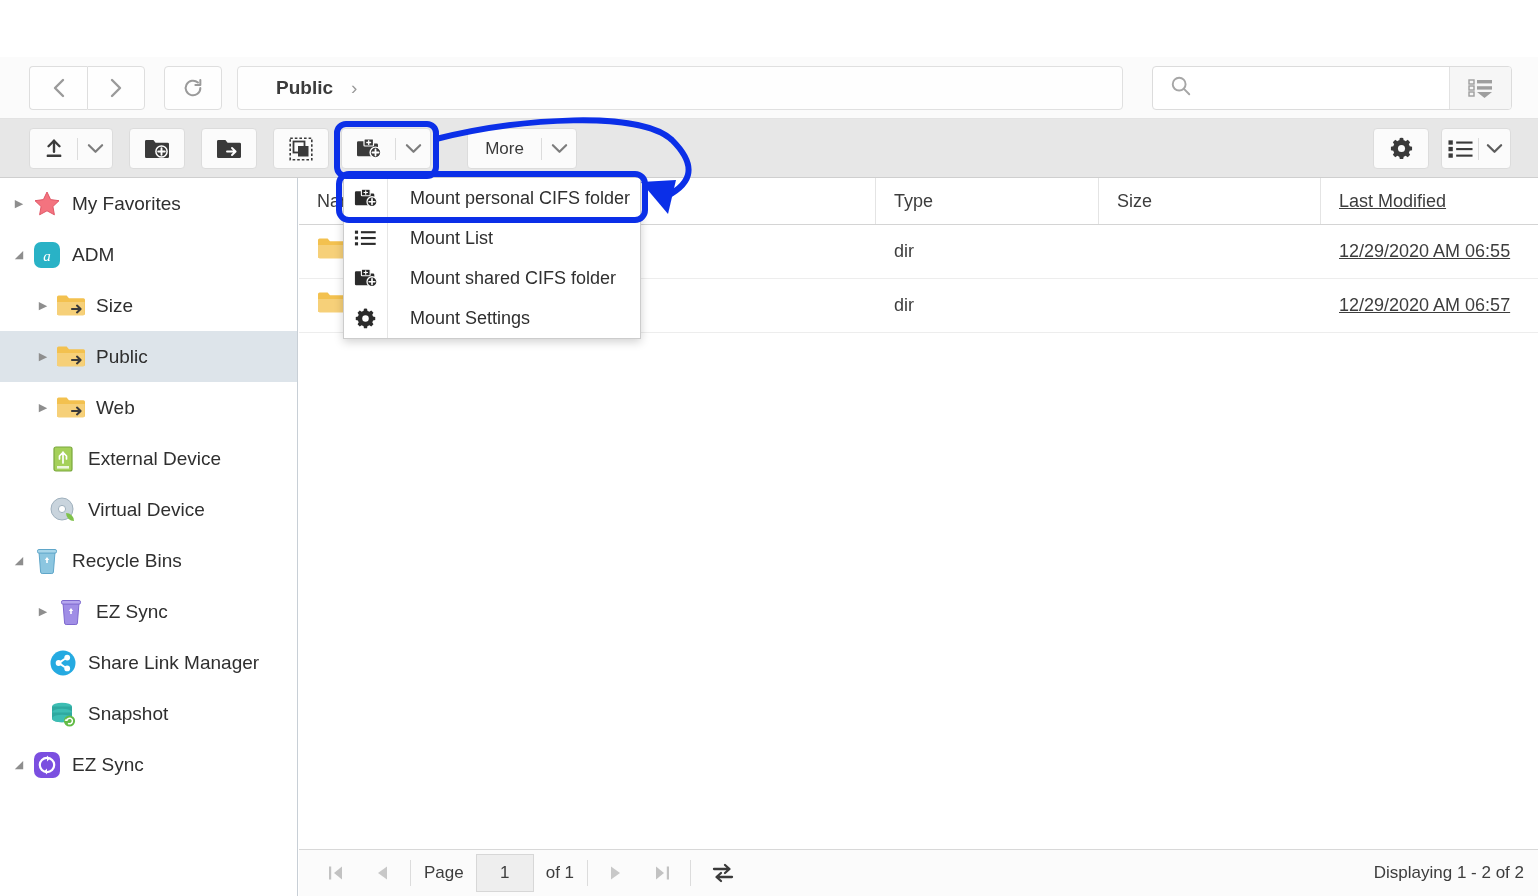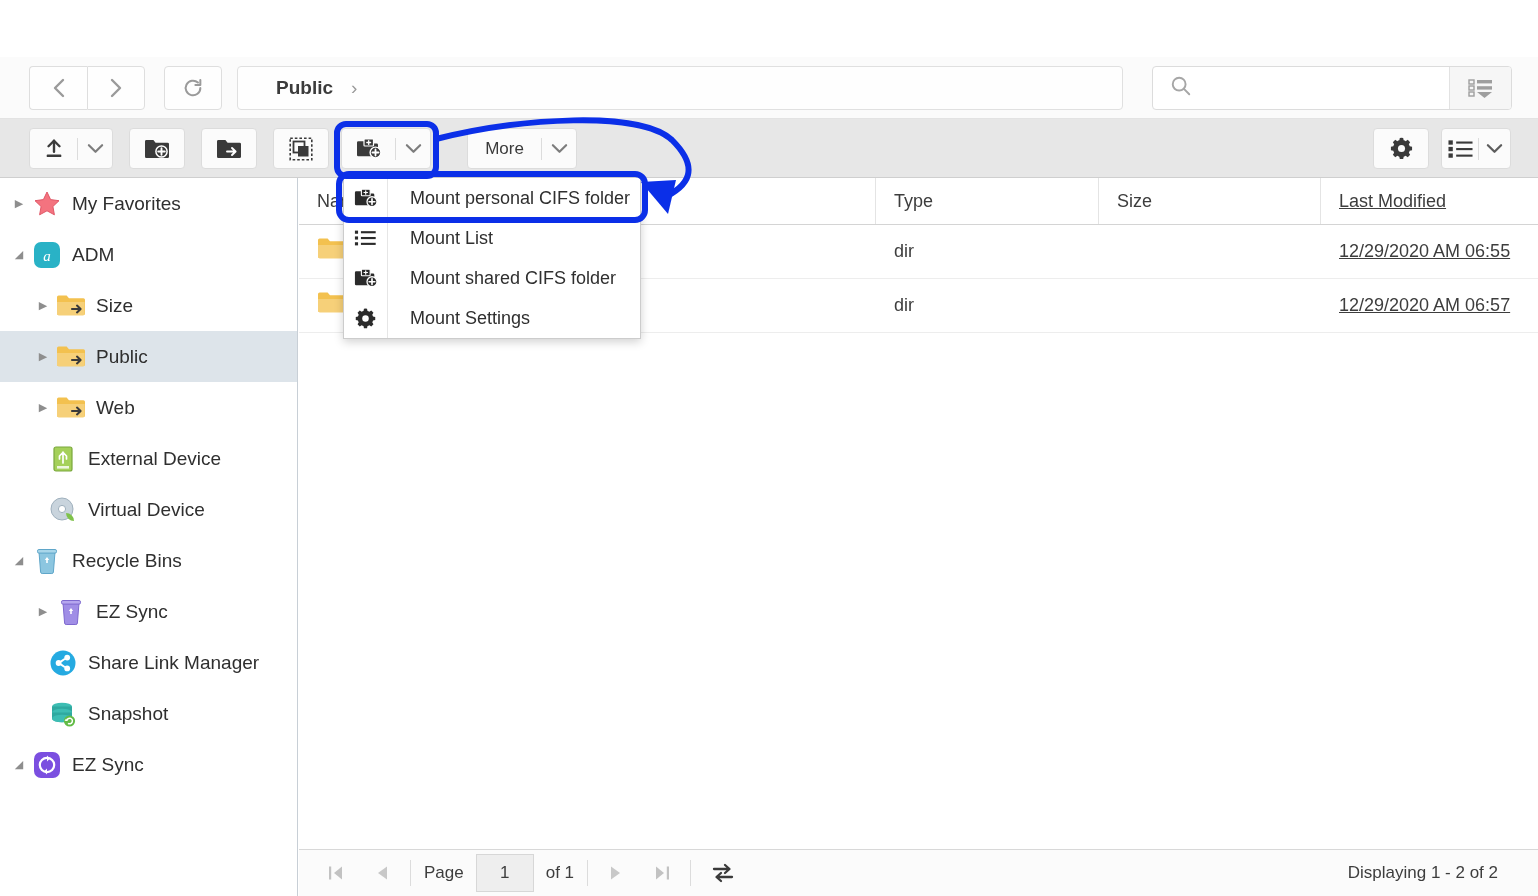--- a/index.html
+++ b/index.html
@@ -170,21 +170,21 @@
   }
   .pg-div { width: 1px; height: 26px; background: #dcdcdc; margin: 0 5px; }
   .pg-txt { font-size: 17px; color: #3d3d3d; margin: 0 8px; }
   .pg-input {
     width: 58px; height: 38px; background: #eeeeee; border: 1px solid #d7d7d7;
     text-align: center; font-size: 17px; color: #3d3d3d; outline: none;
     font-family: "Liberation Sans", sans-serif; margin: 0 4px;
   }
   .pg-refresh { margin-left: 14px; display: flex; align-items: center; color: #3d3d3d; }
   .status-right {
-    margin-left: auto; margin-right: 40px; font-size: 17px; color: #3d3d3d;
+    margin-left: auto; margin-right: 14px; font-size: 17px; color: #3d3d3d;
   }
 
   
   .menu {
     position: absolute; left: 343px; top: 177px; width: 298px;
     background: #ffffff; border: 1px solid #cccccc;
     box-shadow: 0 3px 9px rgba(0,0,0,.18);
     z-index: 40;
   }
   .mi {

